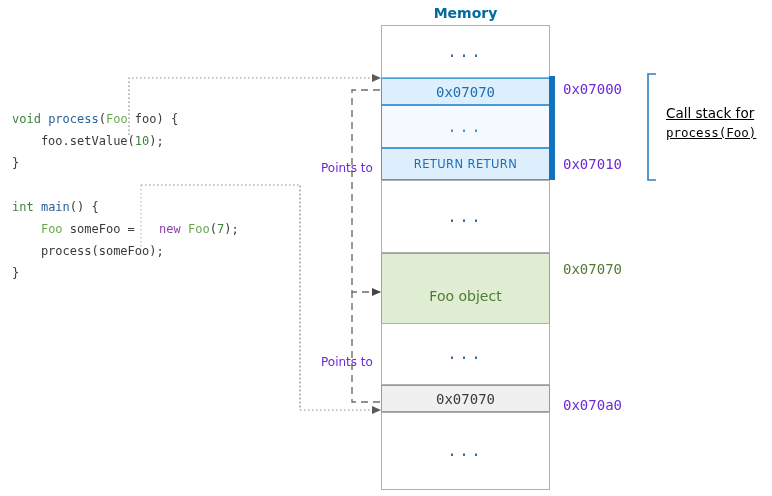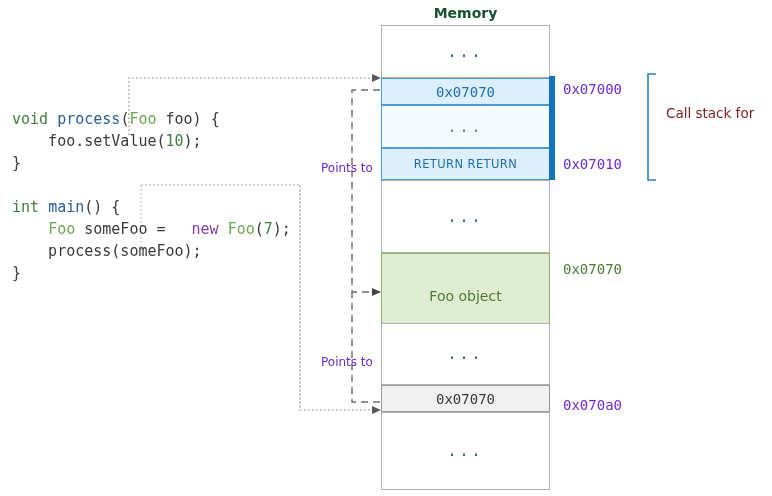--- a/index.html
+++ b/index.html
@@ -5,21 +5,21 @@
   html,body{margin:0;padding:0;background:#ffffff;}
   body{width:772px;height:496px;position:relative;overflow:hidden;
        font-family:"DejaVu Sans",sans-serif;}
   .layer{position:absolute;left:0;top:0;width:772px;height:496px;}
   svg.layer{pointer-events:none;}
 
   
   #code{
     position:absolute; left:12px; top:108px;
     font-family:"DejaVu Sans Mono",monospace;
-    font-size:15px; line-height:22px; white-space:pre;
+    font-size:12px; line-height:22px; white-space:pre;
     color:#2b2b2b;
   }
   #code .ln{display:block;height:22px;}
   .kw{color:#3f7f3f;}     
   .fn{color:#2a6099;}     
   .typ{color:#6aa84f;}
   .num{color:#3f7f3f;}
   .new{color:#8b3fa8;padding-left:17px;}
   .pl{color:#3a3a3a;}
 
@@ -31,34 +31,34 @@
   .cell.plain{background:#ffffff;border:1px solid #b0b0b0;color:#2a6099;}
   .cell.blue{background:#ddeefc;border:1px solid #4a9ad4;color:#1a6fb5;}
   .cell.bluelt{background:#f4faff;border:1px solid #4a9ad4;color:#3d8fd0;}
   .cell.green{background:#dfeed2;border:1px solid #8cb46a;color:#4e7a33;
               font-family:"DejaVu Sans",sans-serif;font-size:14px;}
   .cell.gray{background:#f0f0f0;border:1px solid #9a9a9a;color:#3a3a3a;}
   .cell.ret{font-family:"DejaVu Sans",sans-serif;font-size:11.5px;letter-spacing:.4px;}
   .dots{letter-spacing:3px;font-size:15px;}
 
   #memtitle{position:absolute;left:381px;top:5px;width:169px;text-align:center;
-            font-size:14px;font-weight:bold;color:#14532d;}
+            font-size:14px;font-weight:bold;color:#0369a1;}
 
   
   #stackbar{position:absolute;left:549px;top:76px;width:6px;height:104px;
             background:#1173bd;}
 
   
   .addr{position:absolute;font-family:"DejaVu Sans Mono",monospace;font-size:14px;}
   .addr.k{color:#6d28d9;}
   .addr.g{color:#4e7a33;}
 
   
   #callnote{position:absolute;left:666px;top:104px;width:106px;
-            font-size:13.5px;line-height:19px;color:#7f1d1d;}
+            font-size:13.5px;line-height:19px;color:#000000;text-decoration:underline;}
   #callnote .mono{font-family:"DejaVu Sans Mono",monospace;font-size:12.5px;}
 
   
   .ptlabel{position:absolute;font-size:12px;color:#6d28d9;
            font-family:"DejaVu Sans",sans-serif;}
 </style>
 </head>
 <body>
 
 <svg class="layer" width="772" height="496" viewBox="0 0 772 496">
@@ -132,18 +132,19 @@
 
 <div id="addr-labels">
     <div class="addr k" style="left: 563px; top: 81px;">0x07000</div>
     <div class="addr k" style="left: 563px; top: 156px;">0x07010</div>
     <div class="addr g" style="left: 563px; top: 261px;">0x07070</div>
     <div class="addr k" style="left: 563px; top: 397px;">0x070a0</div>
   </div>
 
 <div id="callnote">
   <div>Call stack for</div>
+  <div class="mono">process(Foo)</div>
 </div>
 
 <div id="pt-labels">
     <div class="ptlabel" style="left: 321px; top: 161px;">Points to</div>
     <div class="ptlabel" style="left: 321px; top: 355px;">Points to</div>
   </div>
 
 </body></html>

